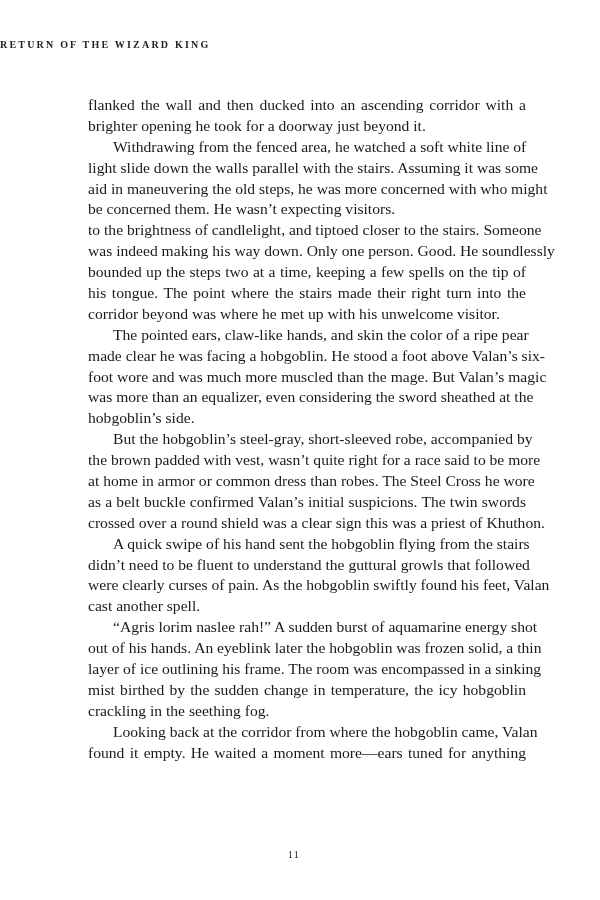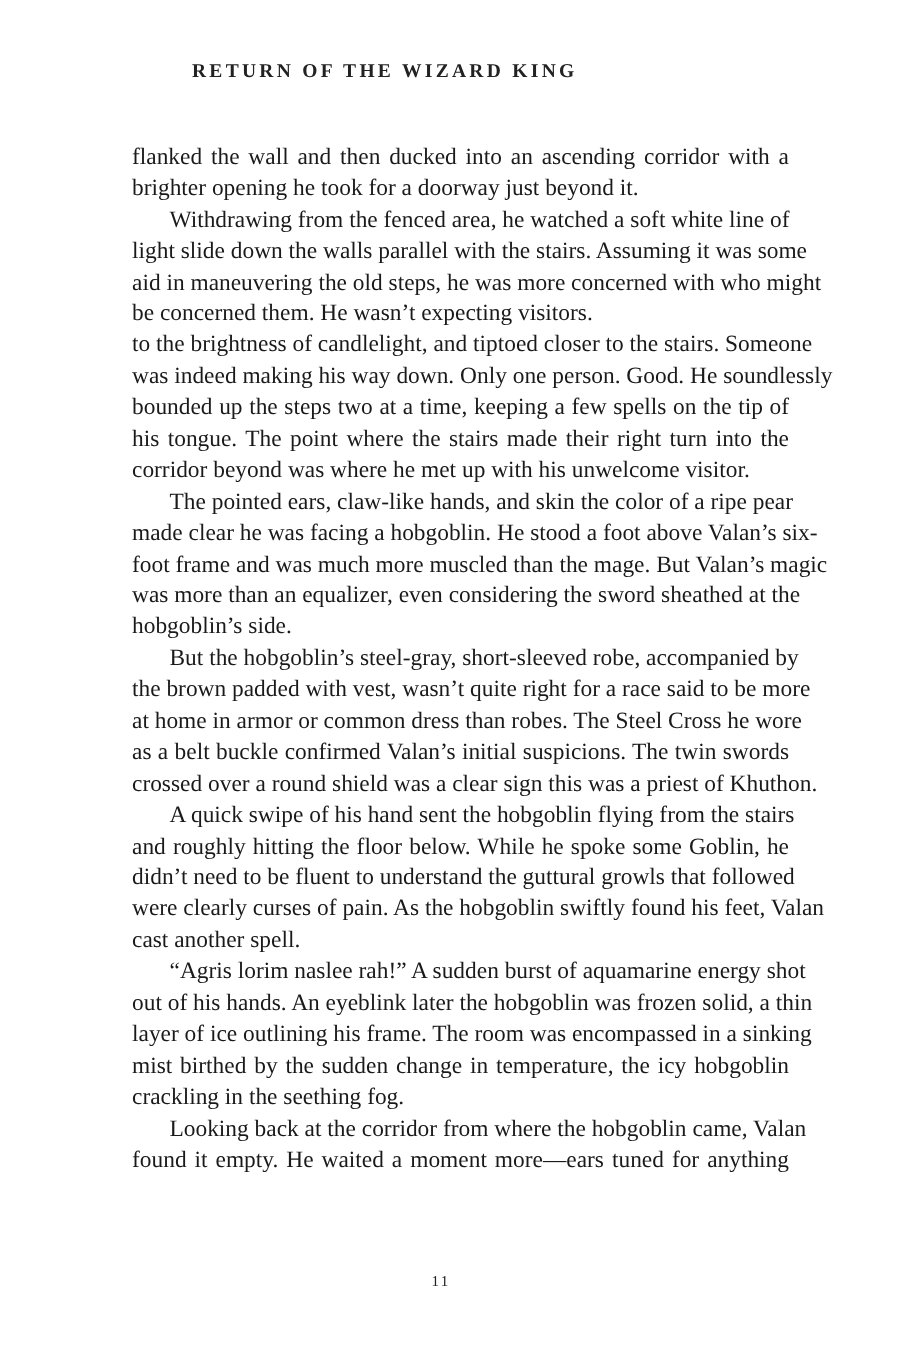--- a/index.html
+++ b/index.html
@@ -1,19 +1,19 @@
 <!DOCTYPE html>
 <html><head>
 <meta charset="utf-8">
 <style>
   html, body { margin: 0; padding: 0; background: #ffffff; }
   body { width: 600px; height: 900px; position: relative; overflow: hidden;
          font-family: "Liberation Serif", "DejaVu Serif", serif; color: #1a1a1a; }
-  .running-head { position: absolute; top: 39px; left: 0; width: 513px; text-align: center;
-         font-size: 13px; letter-spacing: 2.2px; font-weight: bold; text-transform: uppercase; color: #222; }
+  .running-head { position: absolute; top: 39px; left: 0; width: 513px; text-align: left;
+         font-size: 10px; letter-spacing: 2.2px; font-weight: bold; text-transform: uppercase; color: #222; }
   .body-text { position: absolute; top: 95px; left: 88px; width: 438px;
          font-size: 15.6px; line-height: 20.9px; }
   .line { display: block; white-space: nowrap; text-align: justify; text-align-last: justify; height: 20.9px; }
   .line.last { text-align-last: left; }
   .line.indent { text-indent: 25px; }
   .folio { position: absolute; top: 849px; left: 0; width: 588px; text-align: center;
          font-size: 10px; letter-spacing: 1.5px; color: #222; }
 </style>
 </head>
 <body>
@@ -34,34 +34,33 @@
     <div>
       <span class="line">to the brightness of candlelight, and tiptoed closer to the stairs. Someone</span>
       <span class="line">was indeed making his way down. Only one person. Good. He soundlessly</span>
       <span class="line">bounded up the steps two at a time, keeping a few spells on the tip of</span>
       <span class="line">his tongue. The point where the stairs made their right turn into the</span>
       <span class="line last">corridor beyond was where he met up with his unwelcome visitor.</span>
     </div>
     <div>
       <span class="line indent">The pointed ears, claw-like hands, and skin the color of a ripe pear</span>
       <span class="line">made clear he was facing a hobgoblin. He stood a foot above Valan’s six-</span>
-      <span class="line">foot frame and was much more muscled than the mage. But Valan’s magic</span>
+      <span class="line">foot wore and was much more muscled than the mage. But Valan’s magic</span>
       <span class="line">was more than an equalizer, even considering the sword sheathed at the</span>
       <span class="line last">hobgoblin’s side.</span>
     </div>
     <div>
       <span class="line indent">But the hobgoblin’s steel-gray, short-sleeved robe, accompanied by</span>
       <span class="line">the brown padded with vest, wasn’t quite right for a race said to be more</span>
       <span class="line">at home in armor or common dress than robes. The Steel Cross he wore</span>
       <span class="line">as a belt buckle confirmed Valan’s initial suspicions. The twin swords</span>
       <span class="line last">crossed over a round shield was a clear sign this was a priest of Khuthon.</span>
     </div>
     <div>
       <span class="line indent">A quick swipe of his hand sent the hobgoblin flying from the stairs</span>
-      <span class="line">and roughly hitting the floor below. While he spoke some Goblin, he</span>
       <span class="line">didn’t need to be fluent to understand the guttural growls that followed</span>
       <span class="line">were clearly curses of pain. As the hobgoblin swiftly found his feet, Valan</span>
       <span class="line last">cast another spell.</span>
     </div>
     <div>
       <span class="line indent">“Agris lorim naslee rah!” A sudden burst of aquamarine energy shot</span>
       <span class="line">out of his hands. An eyeblink later the hobgoblin was frozen solid, a thin</span>
       <span class="line">layer of ice outlining his frame. The room was encompassed in a sinking</span>
       <span class="line">mist birthed by the sudden change in temperature, the icy hobgoblin</span>
       <span class="line last">crackling in the seething fog.</span>

